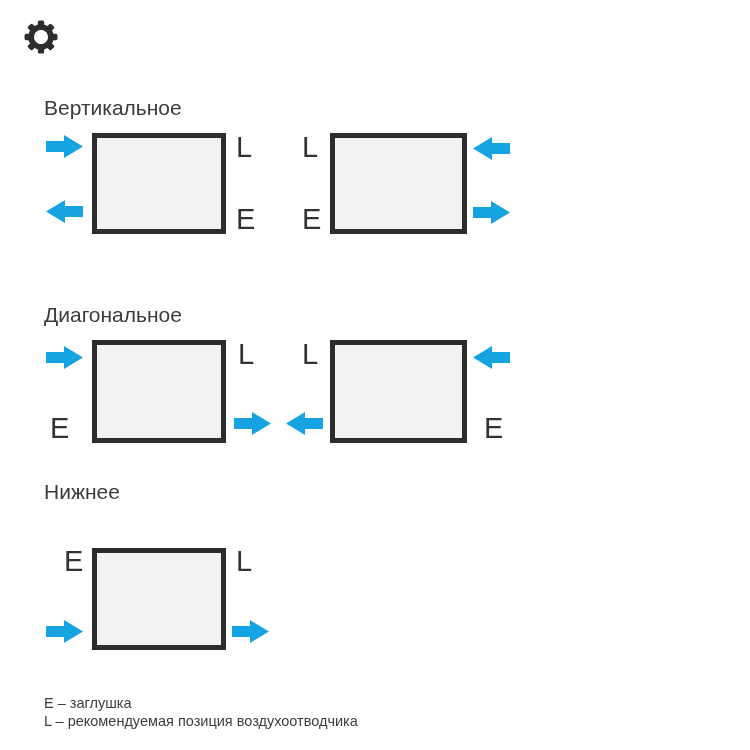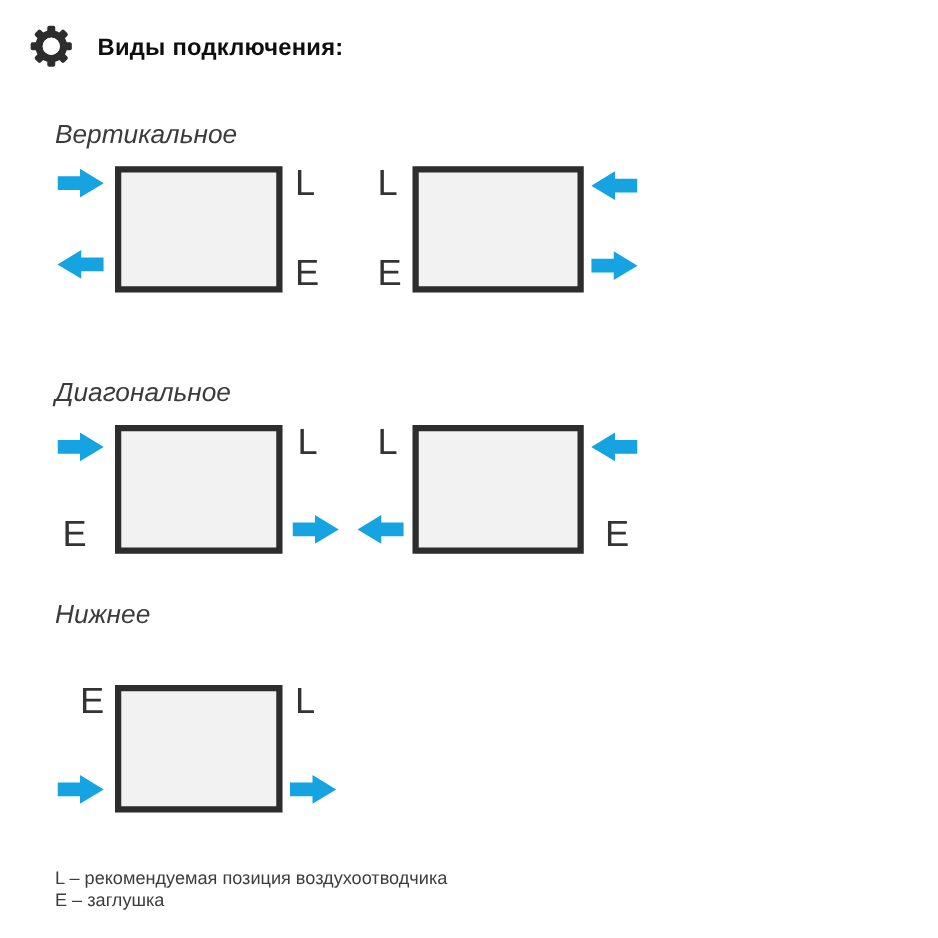--- a/index.html
+++ b/index.html
@@ -12,21 +12,21 @@
   .canvas { position: relative; width: 750px; height: 750px; background: #ffffff; }
 
   
   .gear { position: absolute; left: 24px; top: 20px; width: 34px; height: 34px; color: var(--ink, #2d2d2d); }
   .title {
     position: absolute; left: 78px; top: 28px;
     font-size: 19px; font-weight: bold; color: #0e0e0e; letter-spacing: 0.2px;
   }
 
   
-  .sec-label { position: absolute; font-size: 21px; color: var(--text, #3b3b3b); font-style: italic; }
+  .sec-label { position: absolute; font-size: 21px; color: var(--text, #3b3b3b); }
   .lab-v { left: 44px; top: 96px; }
   .lab-d { left: 44px; top: 303px; }
   .lab-n { left: 44px; top: 480px; }
 
   
   .radiator {
     position: absolute; box-sizing: border-box;
     border: 5px solid var(--radiator-border, #2d2d2d);
     background: var(--radiator-fill, #f2f2f2);
   }
@@ -81,21 +81,20 @@
       <rect x="-3" y="-15.5" width="6" height="7" rx="1.5" transform="rotate(90)"></rect>
       <rect x="-3" y="-15.5" width="6" height="7" rx="1.5" transform="rotate(135)"></rect>
       <rect x="-3" y="-15.5" width="6" height="7" rx="1.5" transform="rotate(180)"></rect>
       <rect x="-3" y="-15.5" width="6" height="7" rx="1.5" transform="rotate(225)"></rect>
       <rect x="-3" y="-15.5" width="6" height="7" rx="1.5" transform="rotate(270)"></rect>
       <rect x="-3" y="-15.5" width="6" height="7" rx="1.5" transform="rotate(315)"></rect>
     </g>
     <circle r="9.25" fill="none" stroke="currentColor" stroke-width="5.5"></circle>
     <circle r="6.4" fill="#ffffff"></circle>
   </svg>
-  <div class="title">Виды подключения:</div>
 
   <div class="sec-label lab-v">Вертикальное</div>
 
   <div class="radiator v1-rect"></div>
   <svg class="arrow v1-in" viewBox="0 0 37 23">
       <polygon fill="currentColor" points="0,6 18,6 18,0 37,11.5 18,23 18,17 0,17"></polygon>
     </svg>
   <svg class="arrow flip v1-out" viewBox="0 0 37 23">
       <polygon fill="currentColor" points="0,6 18,6 18,0 37,11.5 18,23 18,17 0,17"></polygon>
     </svg>
@@ -140,17 +139,17 @@
   <div class="marker n1-L">L</div>
   <div class="radiator n1-rect"></div>
   <svg class="arrow n1-in" viewBox="0 0 37 23">
       <polygon fill="currentColor" points="0,6 18,6 18,0 37,11.5 18,23 18,17 0,17"></polygon>
     </svg>
   <svg class="arrow n1-out" viewBox="0 0 37 23">
       <polygon fill="currentColor" points="0,6 18,6 18,0 37,11.5 18,23 18,17 0,17"></polygon>
     </svg>
 
   <div class="legend">
+    <div>E – заглушка</div>
     <div>L – рекомендуемая позиция воздухоотводчика</div>
-    <div>E – заглушка</div>
   </div>
 
 </div>
 
 </body></html>

